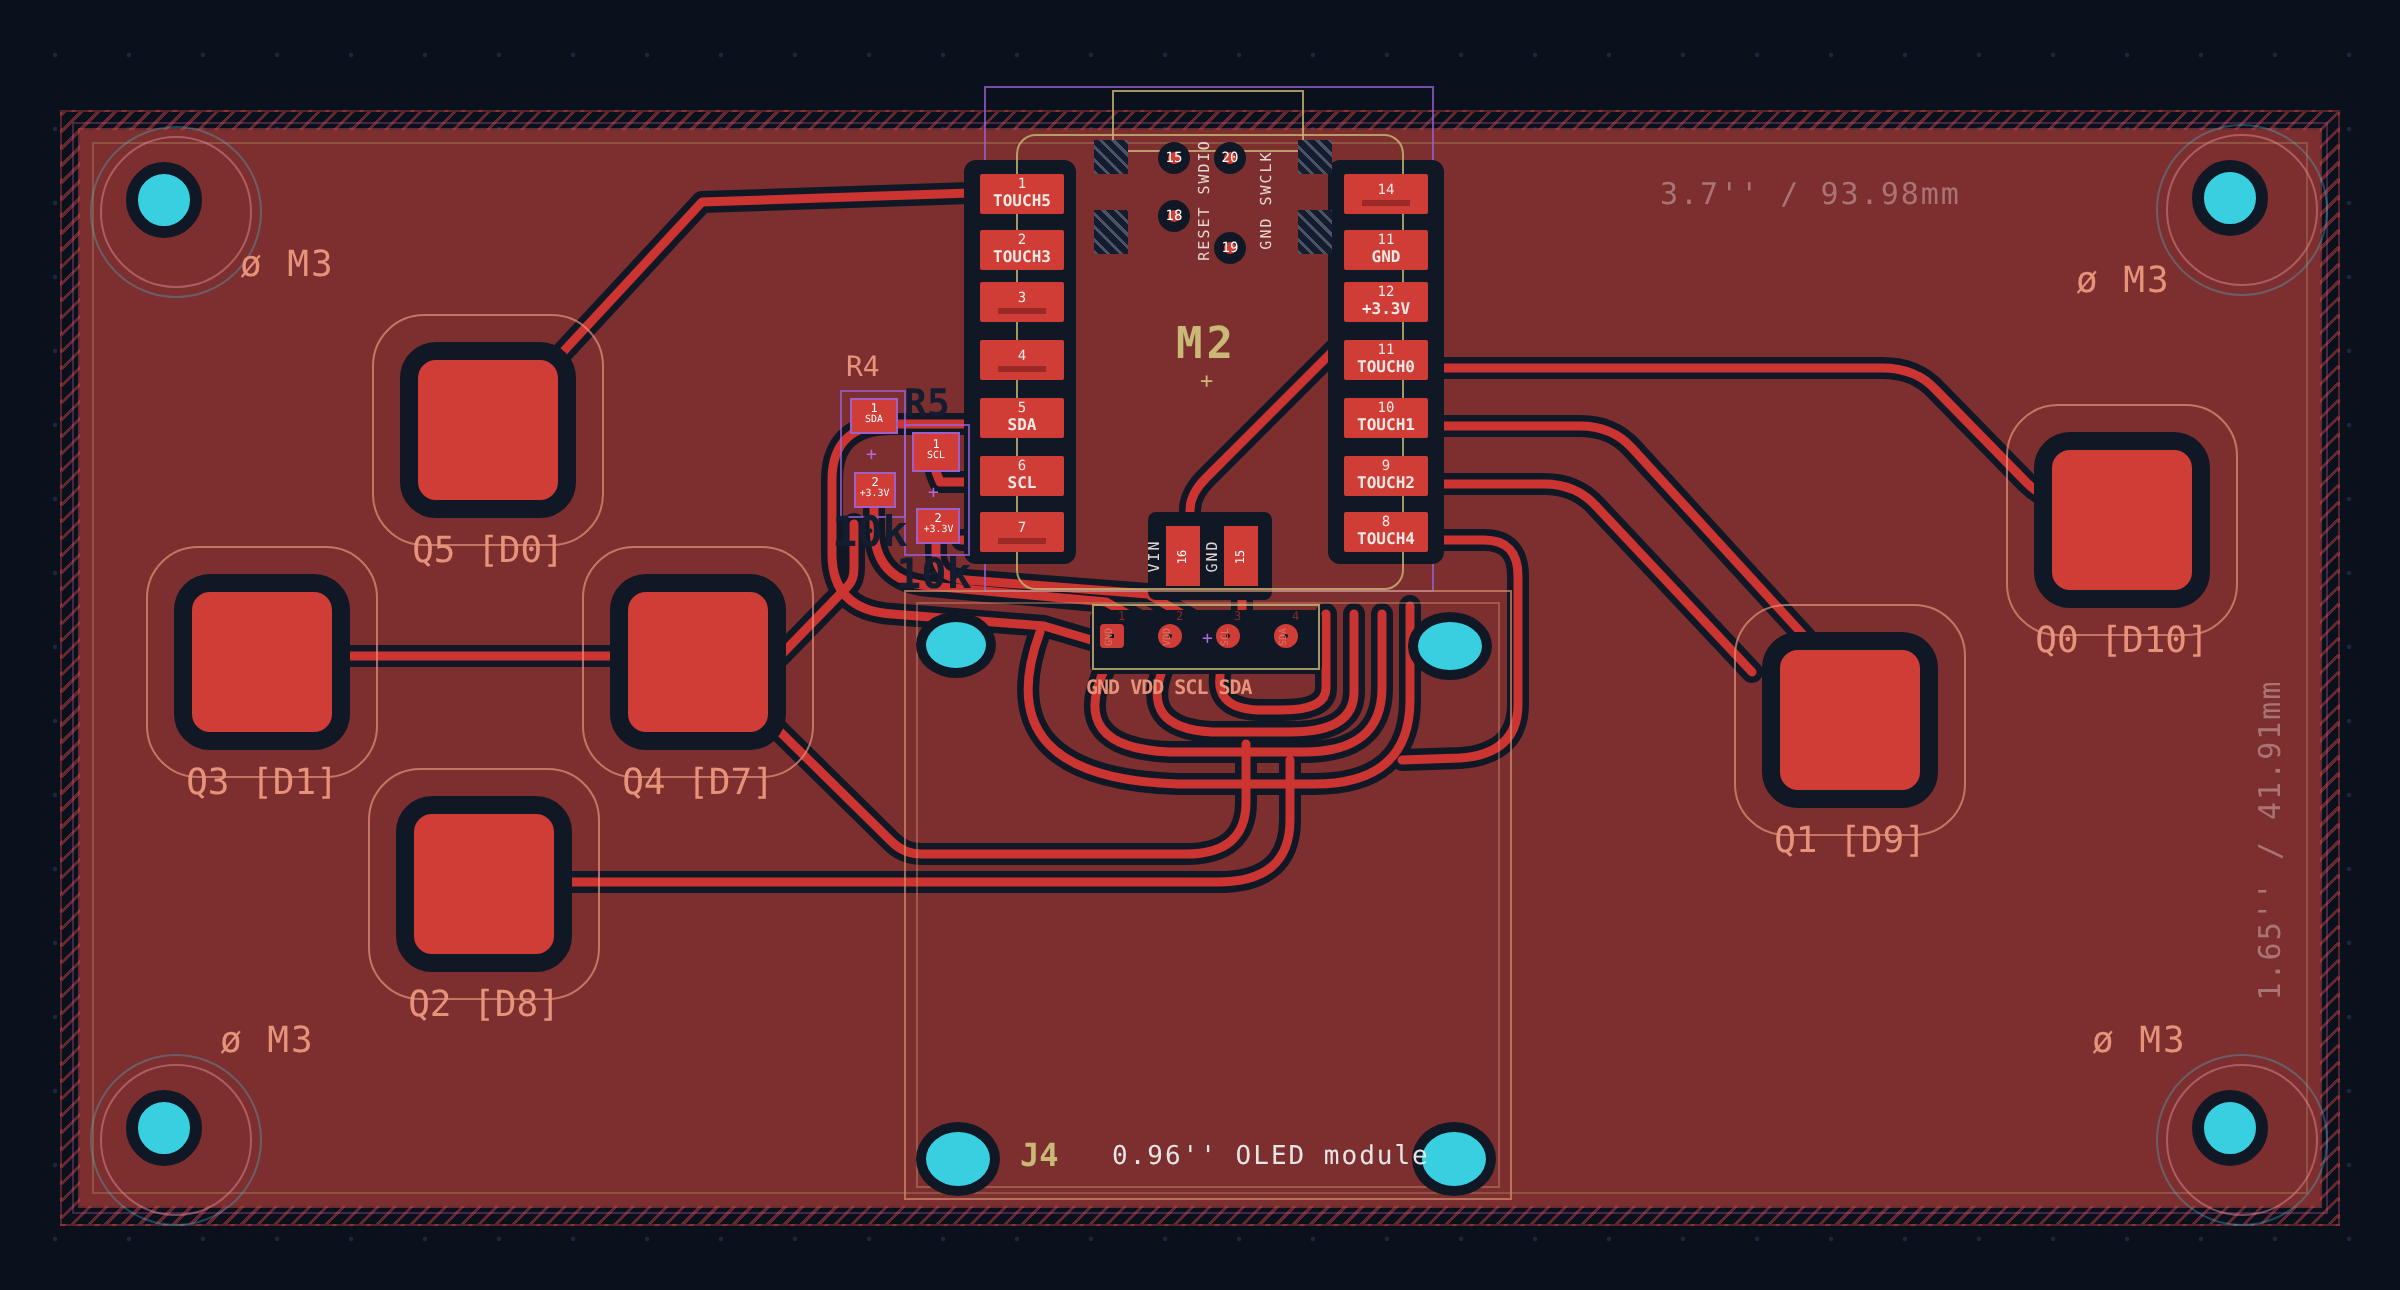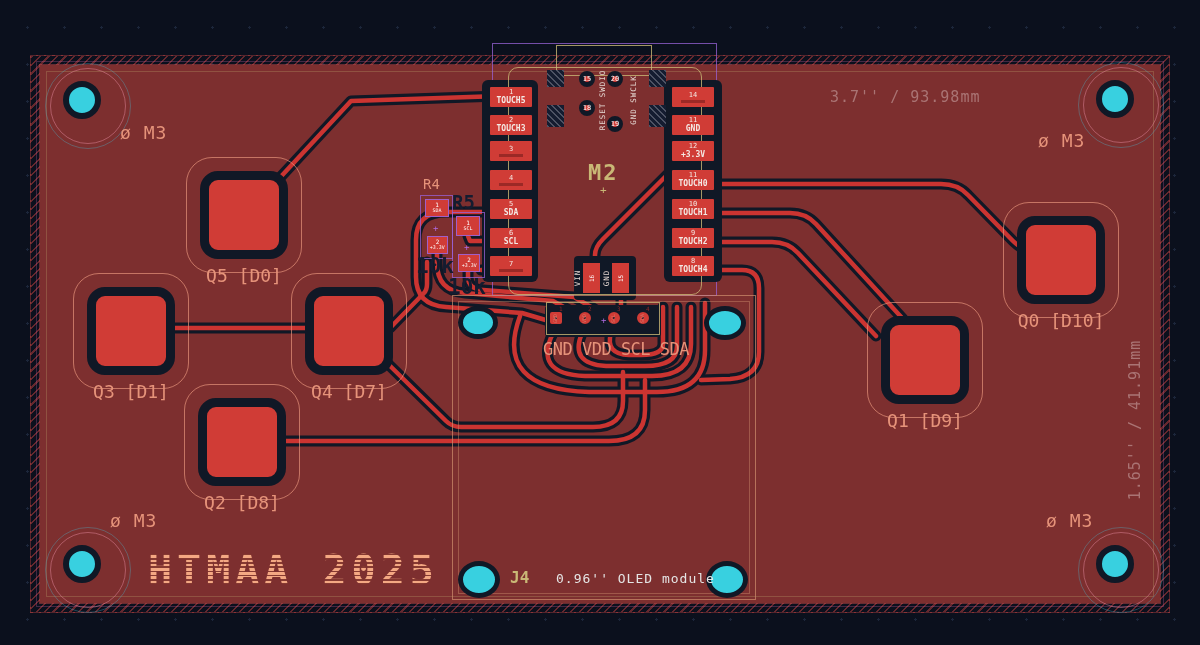--- a/index.html
+++ b/index.html
@@ -61,21 +61,21 @@
   .rpad .n1{font-size:6px}.rpad .n2{font-size:5.5px;white-space:nowrap;transform:scale(.9)}
   .rref-silk{font-size:14px;color:var(--silk)}
   .knocktxt{font-weight:bold;color:var(--knock)}
   .plus{color:#b06ae0;font-size:9px;line-height:1}
   
   .j4pin{width:12px;height:12px;border:5px solid var(--copper);background:var(--dark);border-radius:50%;
     display:flex;align-items:center;justify-content:center}
   .j4pin.square{border-radius:2px}
   .j4pin i{font-style:normal;transform:rotate(-90deg);font-size:5px;color:#d4766a;line-height:1}
   .j4num{font-size:6px;color:#8a2828}
-  .bus{font-size:17px;font-weight:normal;color:var(--silk);letter-spacing:-.5px;white-space:nowrap}
+  .bus{font-size:10px;font-weight:bold;color:var(--silk);letter-spacing:-.5px;white-space:nowrap}
   .oledbox{border:1.5px solid rgba(205,140,108,.72)}
   .oledbox-i{border:1px solid rgba(205,140,108,.45)}
   .oval{background:var(--drill);border:5px solid var(--dark);border-radius:50%}
   .j4ref{font-size:16px;font-weight:bold;color:var(--fab)}
   .j4desc{font-size:13px;color:#e5e5e5;letter-spacing:1px;white-space:nowrap}
   
   .title{font-size:40px;font-weight:800;letter-spacing:5px;color:#efa07e;white-space:nowrap}
   @supports (-webkit-background-clip:text){
     .title{background:repeating-linear-gradient(180deg,#f4a883 0 2.6px,#93493366 2.6px 4.2px);
       -webkit-background-clip:text;background-clip:text;color:transparent;
@@ -332,15 +332,14 @@
   <div class="abs j4pin" style="left:608px;top:312px">
       <i>SCL</i>
     </div>
   <div class="abs j4pin" style="left:637px;top:312px">
       <i>SDA</i>
     </div>
   <div class="abs bus" style="left:543px;top:339px">GND VDD SCL SDA</div>
   <div class="abs j4ref" style="left:510px;top:568px">J4</div>
   <div class="abs j4desc" style="left:556px;top:571px">0.96'' OLED module</div>
 
-  <div class="abs title" style="left:148px;top:547px">HTMAA 2025</div>
 
 </div>
 
 </body></html>

